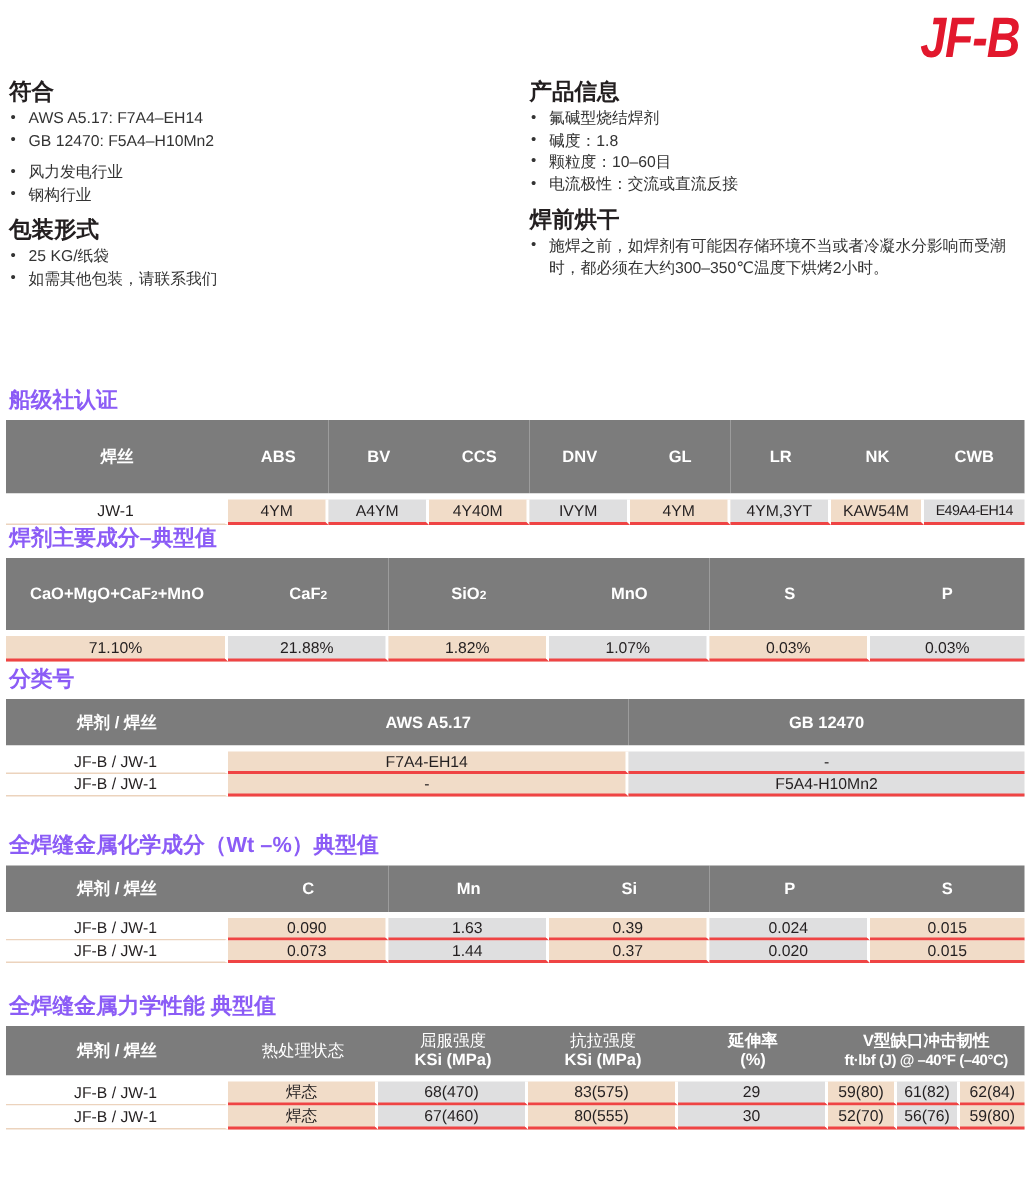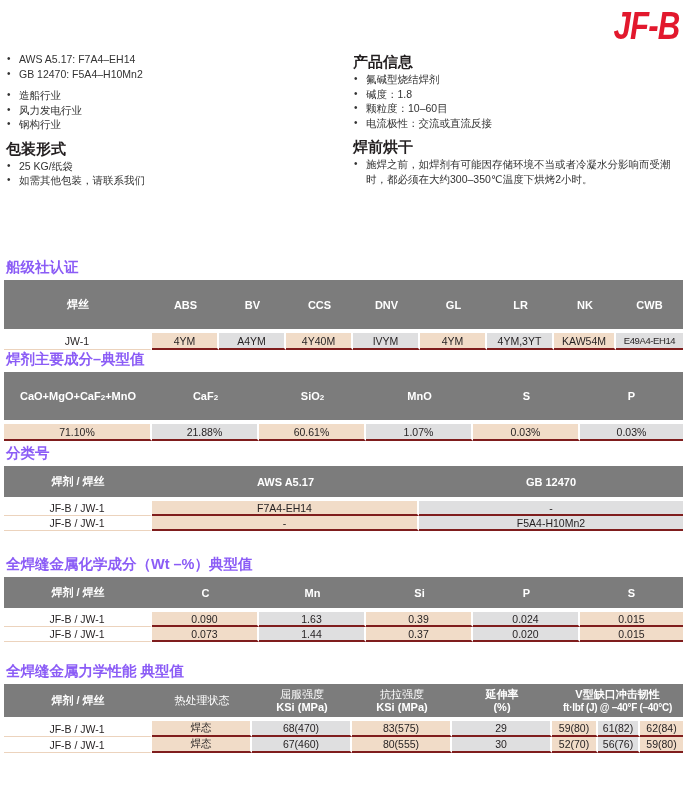--- a/index.html
+++ b/index.html
@@ -13,42 +13,42 @@
   .col-right { left: 353px; top: 52px; width: 330px; }
   .sec-h { font-size: 15px; font-weight: bold; line-height: 20px; margin-top: 0; color: #231f20; }
   .sec-block { margin-bottom: 7px; }
   ul.bul { list-style: none; }
   ul.bul li { font-size: 10.5px; line-height: 14.5px; padding-left: 13px; position: relative; color: #333; }
   ul.bul li::before { content: "\2022"; position: absolute; left: 1px; top: 0; font-size: 10px; }
 
   .tbl-title { position: absolute; left: 6px; font-size: 14.5px; font-weight: bold; color: #8b5cf6; line-height: 18px; }
   table { position: absolute; left: 4px; width: 679px; border-collapse: separate; border-spacing: 0; table-layout: fixed; }
   th { background: #7c7c7c; color: #fff; font-size: 11px; font-weight: bold; text-align: center; padding: 0; }
-  td { font-size: 10.5px; text-align: center; color: #231f20; padding: 0; border-right: 2px solid #fff; border-bottom: 2px solid #7f1d1d; }
+  td { font-size: 10.5px; text-align: center; color: #231f20; padding: 0; border-right: 2px solid #fff; border-bottom: 2px solid #ef4444; }
   td.name { background: #fff; border-bottom: 1px solid #ecd3bd; border-right: 2px solid #fff; }
   td.tan { background: #f1dcc8; }
   td.grey { background: #dfdfe0; }
   .gap-row td { height: 4px; background: #fff; border: none; }
   sub.s { font-size: 8px; vertical-align: baseline; }
 </style>
 </head>
 <body>
 
 <div class="logo">JF-B</div>
 
 <div class="col col-left">
   <div class="sec-block">
+    <div class="sec-h">符合</div>
     <ul class="bul">
       <li>AWS A5.17: F7A4–EH14</li>
       <li>GB 12470: F5A4–H10Mn2</li>
     </ul>
   </div>
   <div class="sec-block">
     <ul class="bul">
-      <li>造船行业</li>
       <li>风力发电行业</li>
       <li>钢构行业</li>
     </ul>
   </div>
   <div class="sec-block">
     <div class="sec-h">包装形式</div>
     <ul class="bul">
       <li>25 KG/纸袋</li>
       <li>如需其他包装，请联系我们</li>
     </ul>
@@ -133,21 +133,21 @@
     <th>MnO</th>
     <th>S</th>
     <th>P</th>
   </tr>
   <tr class="gap-row">
         <td colspan="6"></td>
       </tr>
   <tr style="height:17px">
     <td class="tan">71.10%</td>
     <td class="grey">21.88%</td>
-    <td class="tan">60.61%</td>
+    <td class="tan">1.82%</td>
     <td class="grey">1.07%</td>
     <td class="tan">0.03%</td>
     <td class="grey" style="border-right:none">0.03%</td>
   </tr>
 </tbody>
   </table>
 
 <div class="tbl-title" style="top:444px">分类号</div>
 <table style="top:466px">
   <colgroup>

